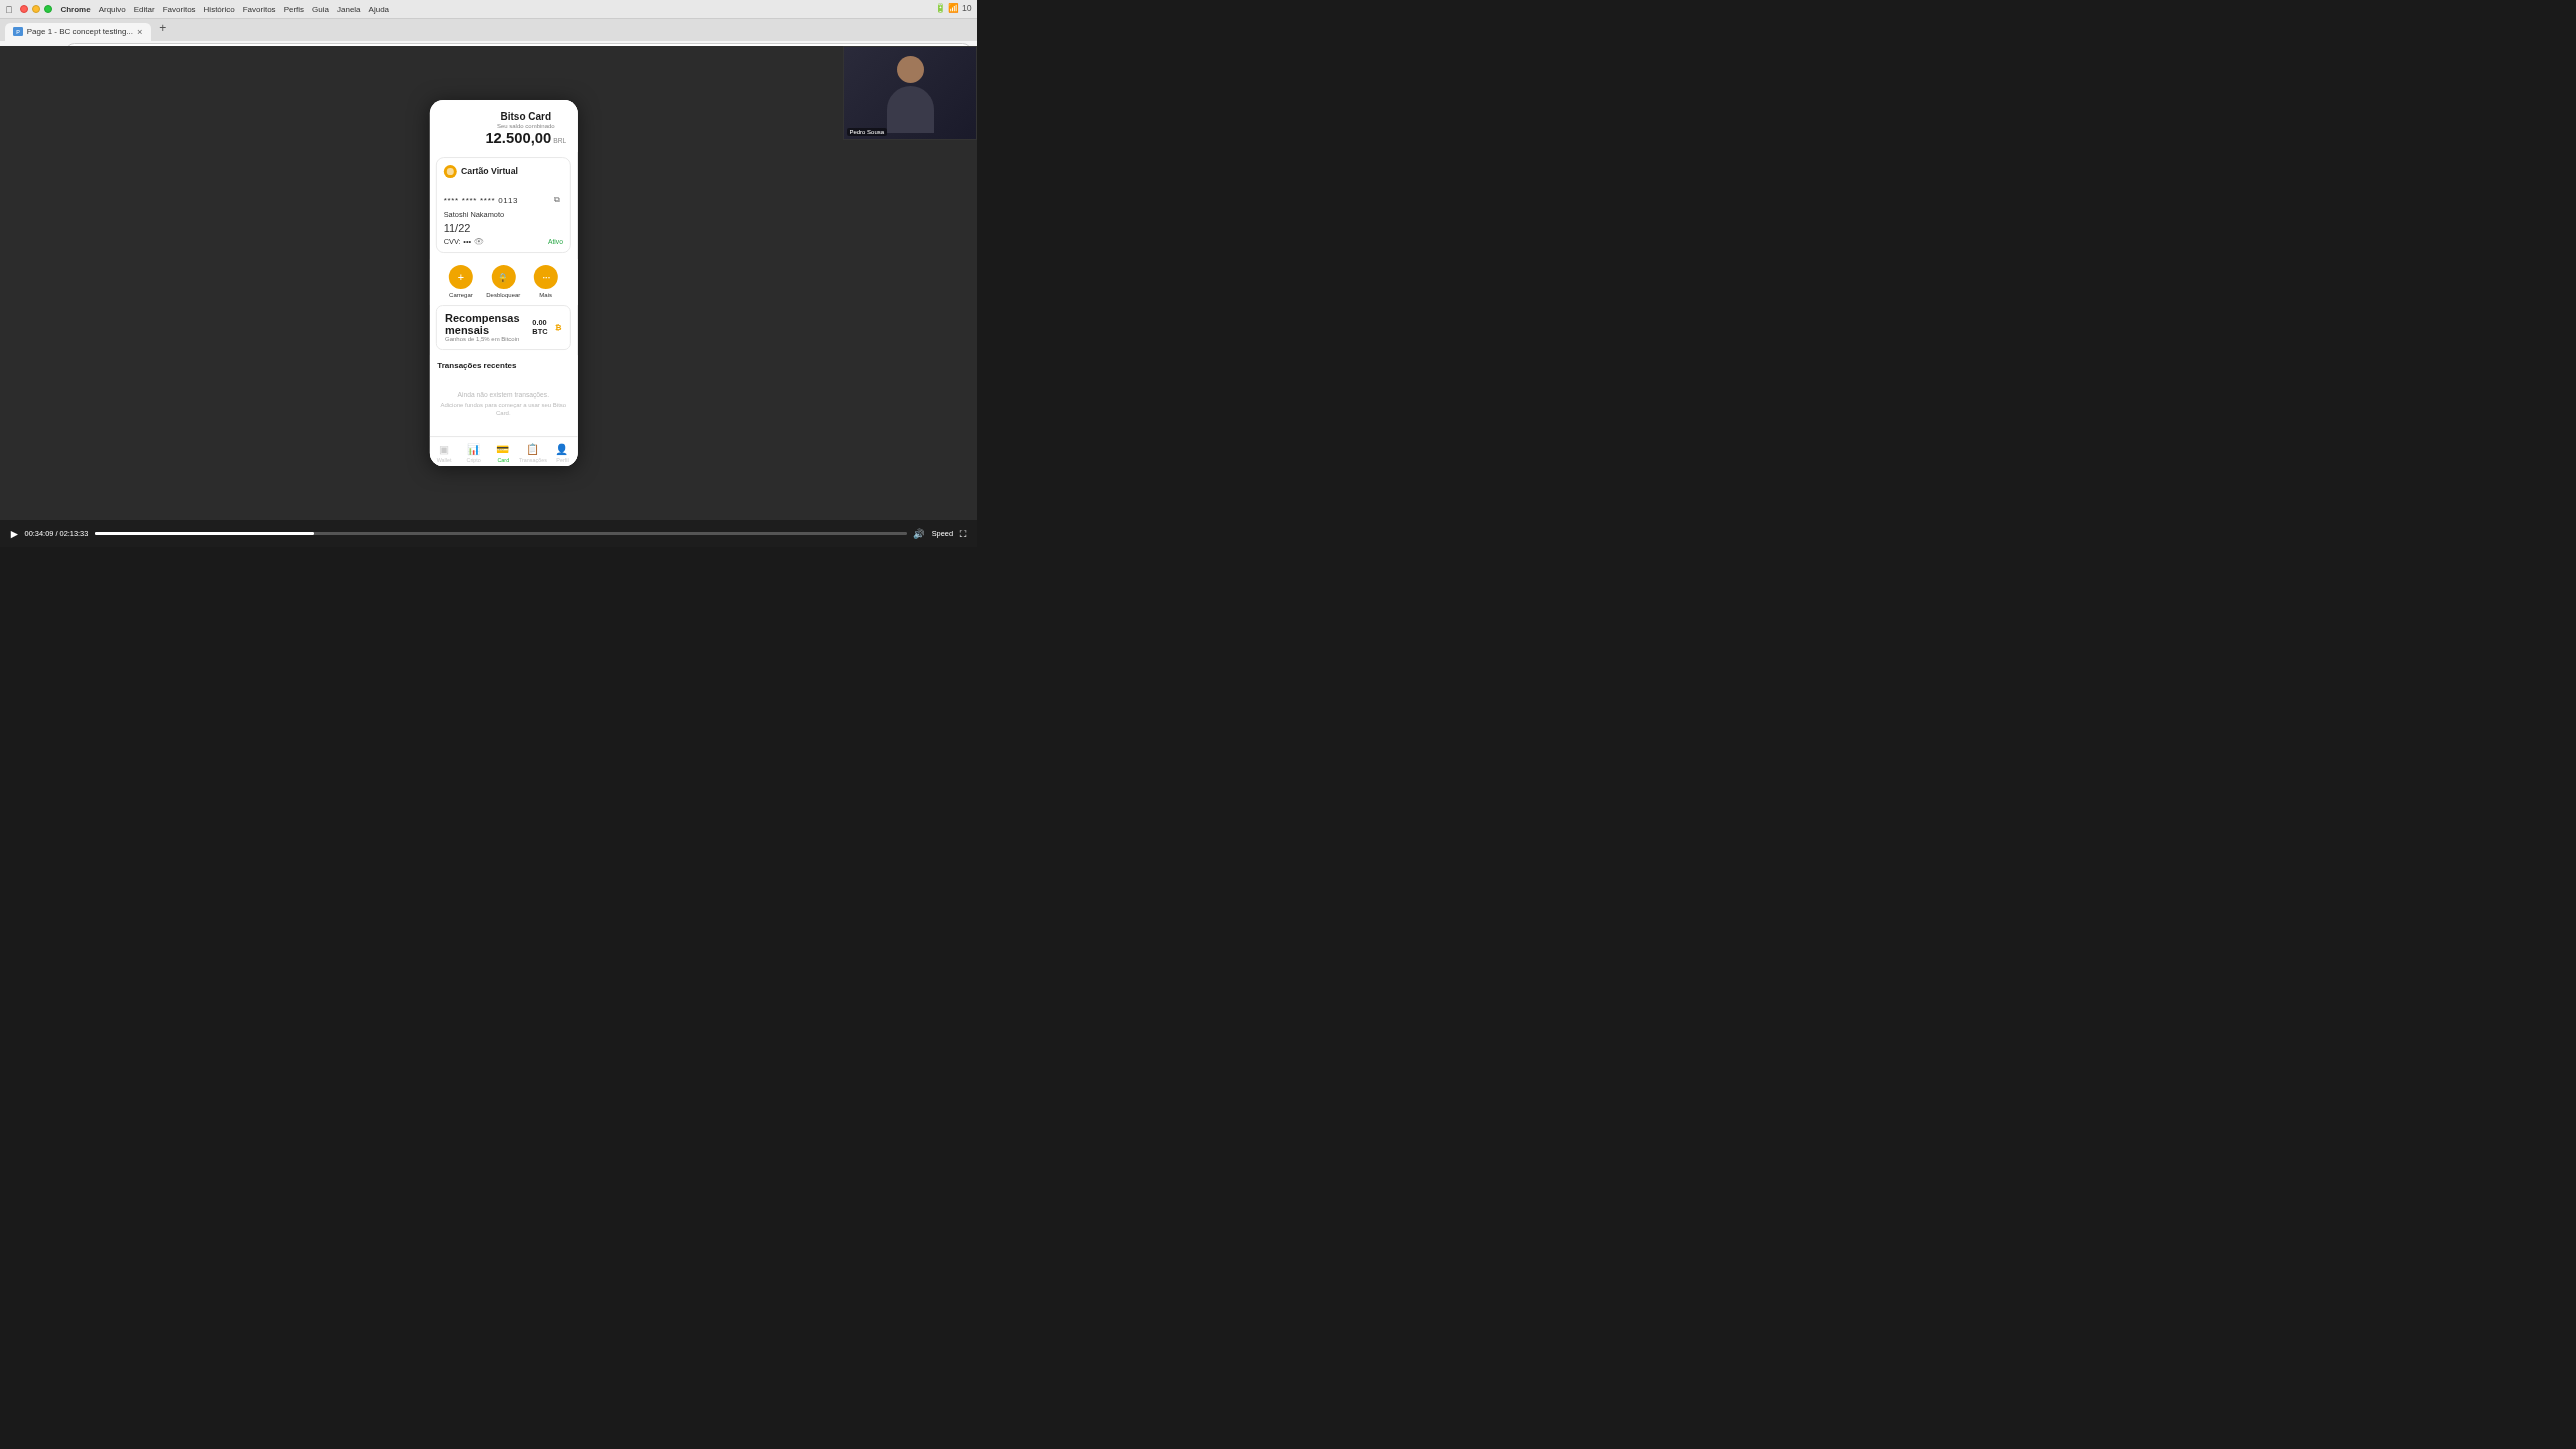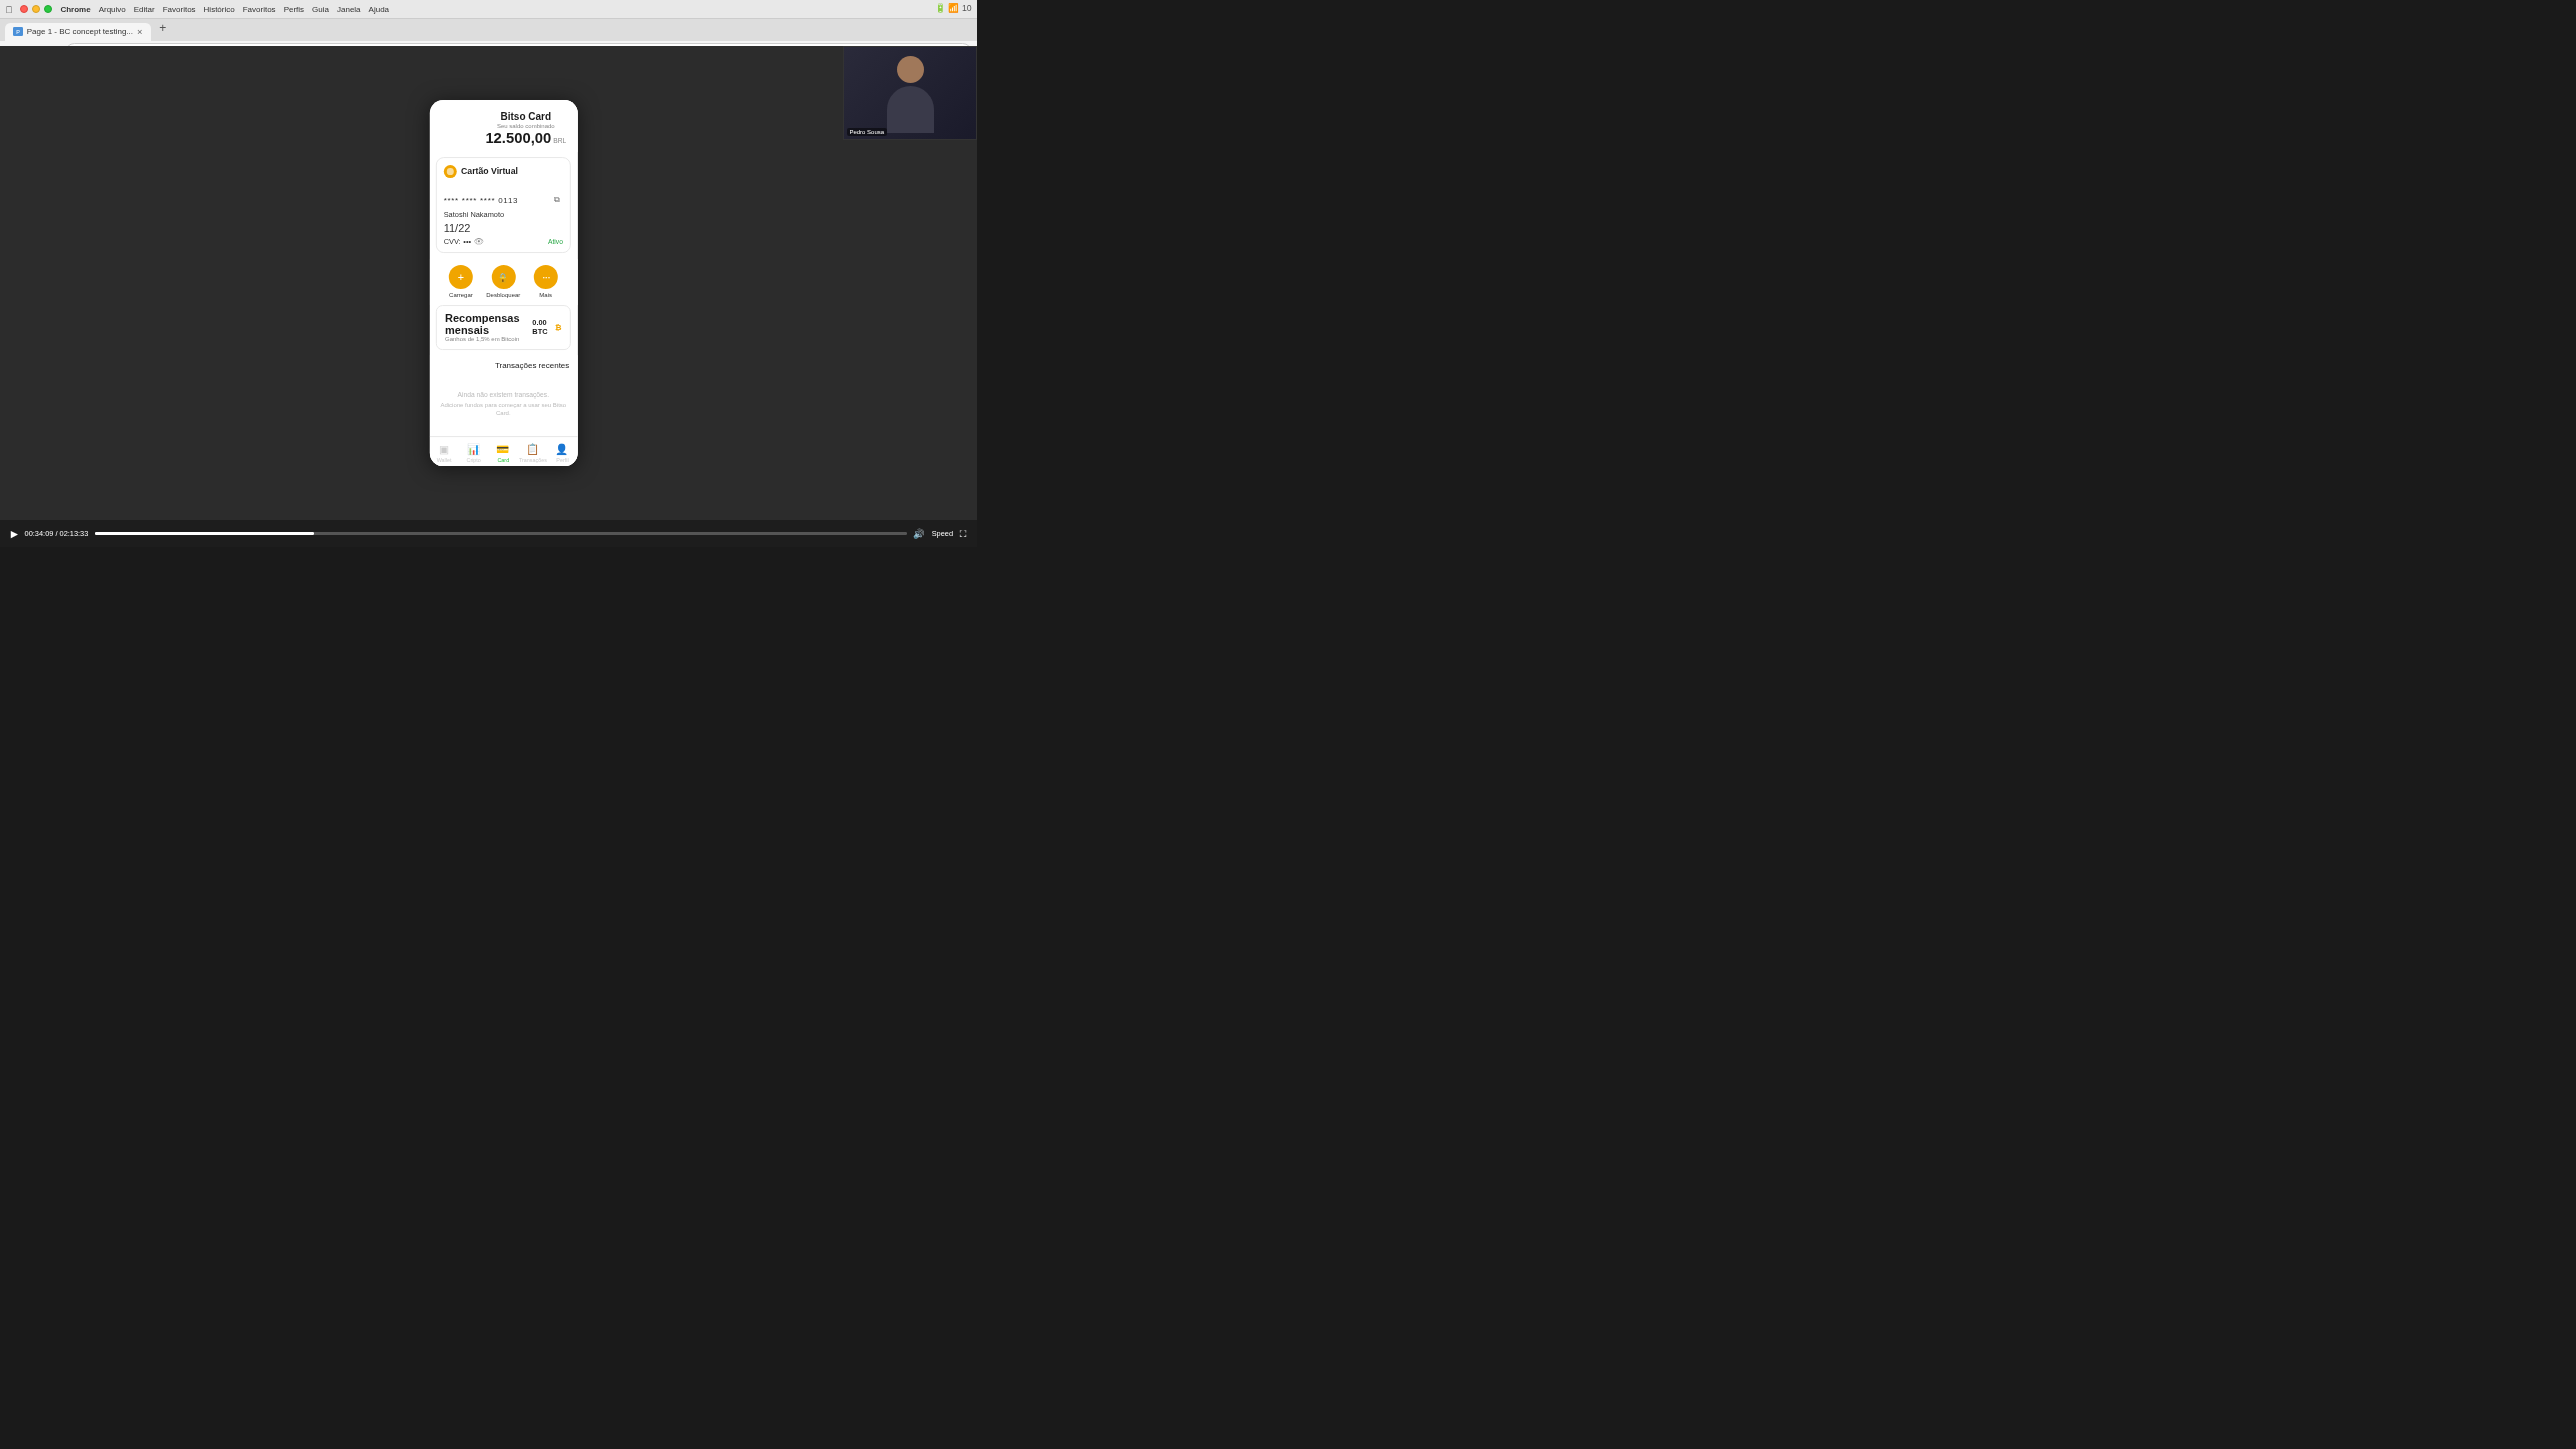--- a/index.html
+++ b/index.html
@@ -420,24 +420,23 @@
     }
 
     
     .transactions-section {
       padding: 5.4px 8px;
       background: white;
     }
 
     .transactions-title {
       font-size: 8px;
-      font-weight: 400;
+      font-weight: 700;
       color: #1a1a1a;
       margin-bottom: 8px;
-      text-align: right;
     }
 
     .no-transactions {
       text-align: center;
       padding: 13.4px 0;
     }
 
     .no-tx-main {
       font-size: 6.7px;
       color: #bbb;

